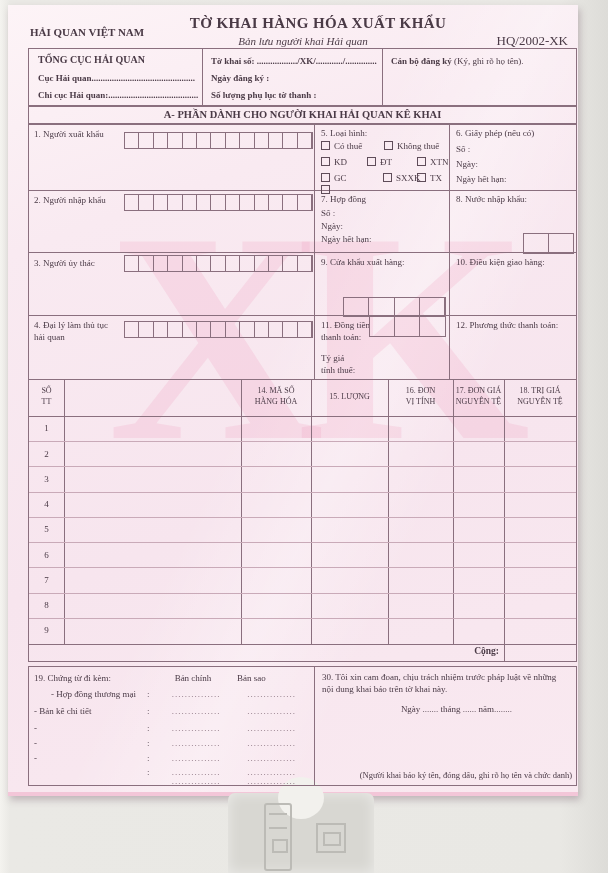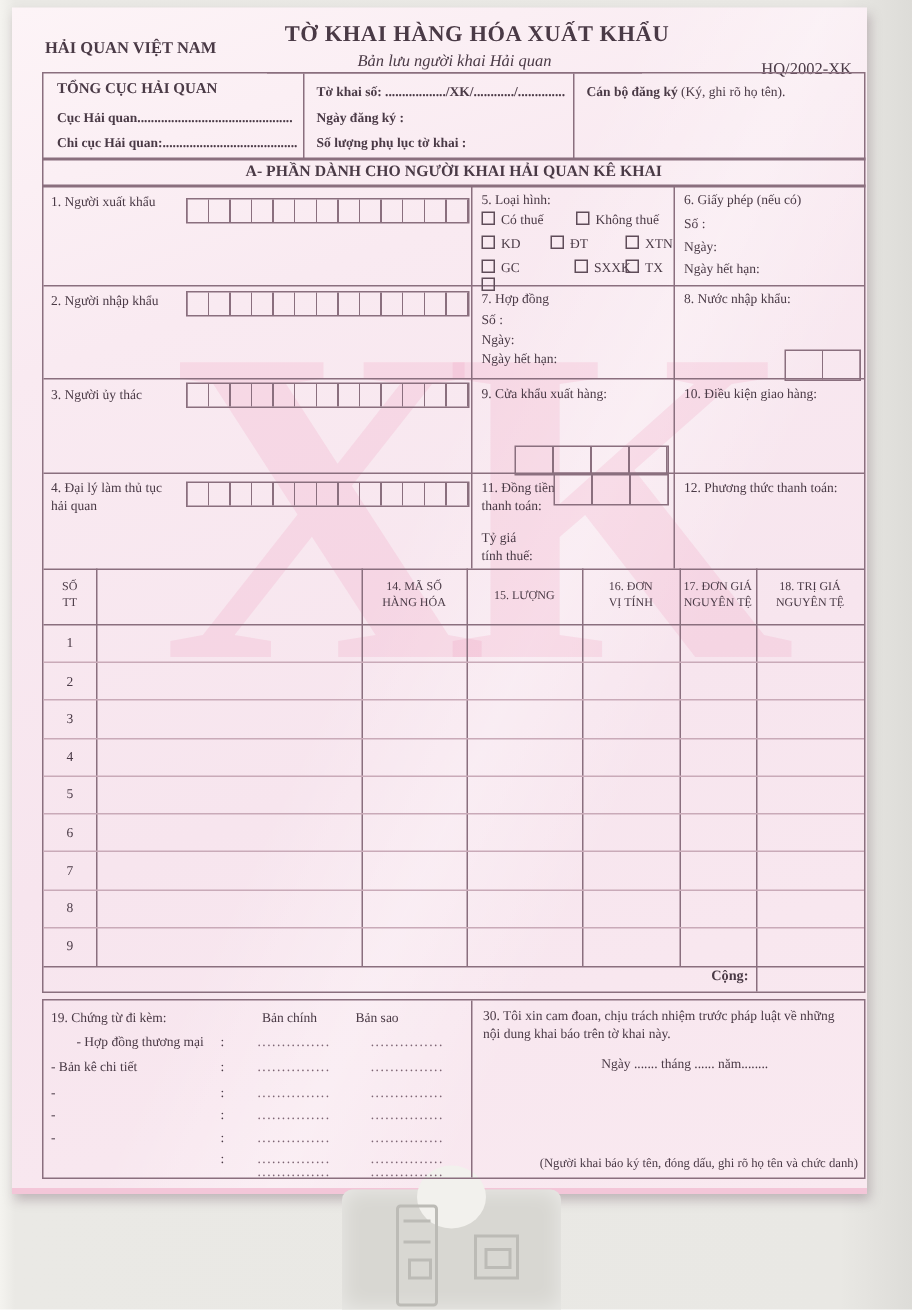--- a/index.html
+++ b/index.html
@@ -41,31 +41,31 @@
 </style>
 </head>
 <body>
 
 <div class="a form">
   <div class="wm">XK</div>
 
   <div class="a b" style="left:22px;top:21px;font-size:11px;z-index:1">HẢI QUAN VIỆT NAM</div>
   <div class="a" style="left:170px;top:30px;width:250px;text-align:center;font-style:italic;font-size:11px;border-bottom:1px solid #8a6f7e;padding-bottom:1px;z-index:1">Bản lưu người khai Hải quan</div>
   <div class="a b" style="left:110px;right:60px;top:10px;font-size:15px;text-align:center;letter-spacing:.4px;z-index:1">TỜ KHAI HÀNG HÓA XUẤT KHẨU</div>
-  <div class="a" style="right:10px;top:35px;font-size:11px;z-index:1">HQ/2002-XK</div>
+  <div class="a" style="right:10px;top:28px;font-size:13px;z-index:1">HQ/2002-XK</div>
 
   <div class="bx" style="left:20px;top:43px;width:547px;height:57px;z-index:1">
     <div class="ln" style="left:173px;top:0;width:1px;height:100%"></div>
     <div class="ln" style="left:353px;top:0;width:1px;height:100%"></div>
     <div class="a b" style="left:9px;top:5px;font-size:10px">TỔNG CỤC HẢI QUAN</div>
     <div class="a b t9" style="left:9px;top:23px">Cục Hải quan..............................................</div>
     <div class="a b t9" style="left:9px;top:40px">Chi cục Hải quan:........................................</div>
     <div class="a b t9" style="left:182px;top:6px">Tờ khai số: ................../XK/............/..............</div>
     <div class="a b t9" style="left:182px;top:23px">Ngày đăng ký :</div>
-    <div class="a b t9" style="left:182px;top:40px">Số lượng phụ lục tờ khai :</div>
+    <div class="a b t9" style="left:182px;top:40px">Số lượng phụ lục tờ thanh :</div>
     <div class="a t9" style="left:362px;top:6px"><span class="b">Cán bộ đăng ký</span><span> (Ký, ghi rõ họ tên).</span></div>
   </div>
 
   <div class="bx b" style="left:20px;top:100px;width:547px;height:18px;text-align:center;font-size:10.5px;line-height:18px;z-index:1">A- PHẦN DÀNH CHO NGƯỜI KHAI HẢI QUAN KÊ KHAI</div>
 
   <div class="bx" style="left:20px;top:118px;width:547px;height:537px;z-index:1">
 
     <div class="ln" style="left:285px;top:0;width:1px;height:255px"></div>
     <div class="ln" style="left:420px;top:0;width:1px;height:255px"></div>
     <div class="ln" style="left:0;top:66px;width:100%;height:1px"></div>

